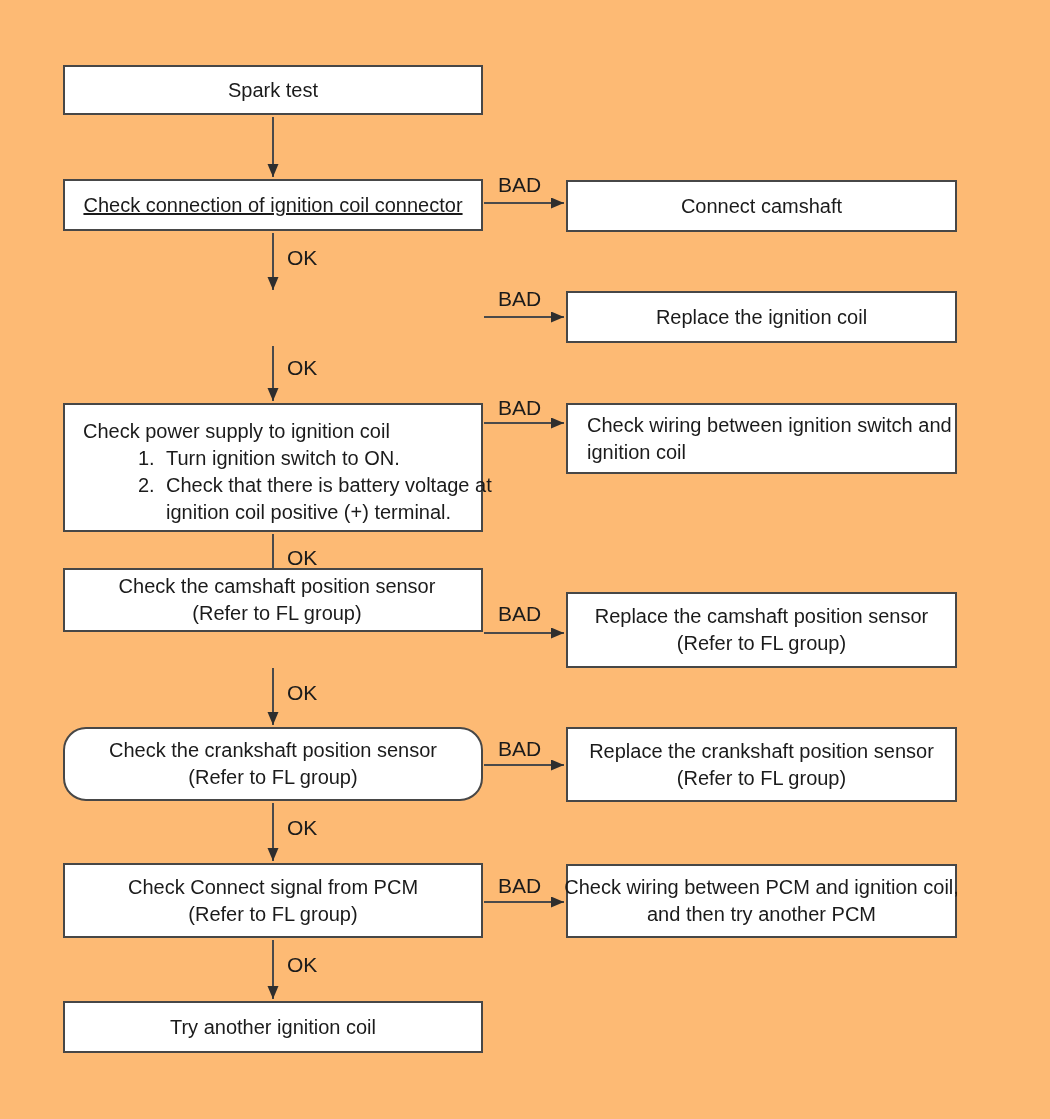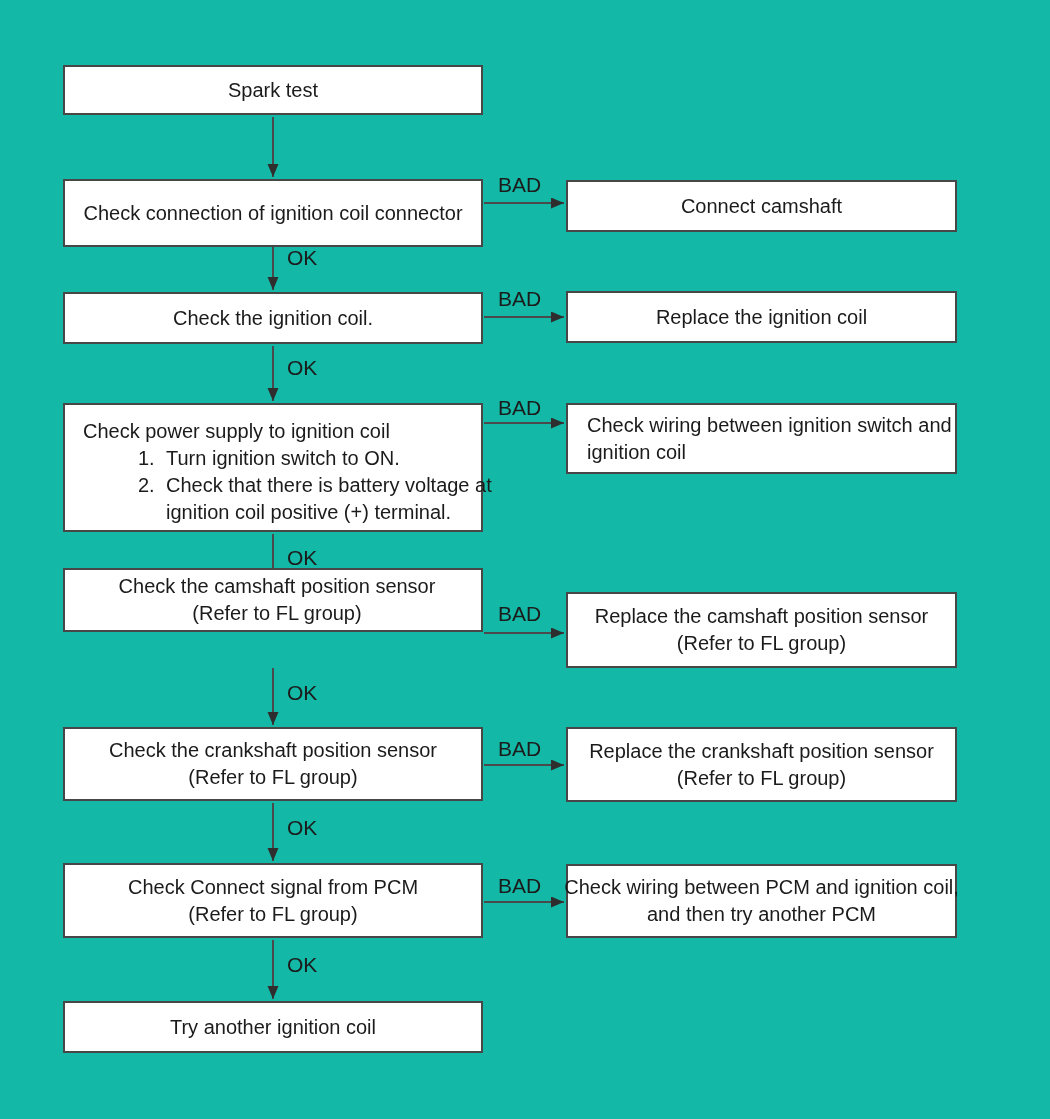--- a/index.html
+++ b/index.html
@@ -4,21 +4,21 @@
 <style>
   html, body {
     margin: 0;
     padding: 0;
     background: #ffffff;
   }
   .canvas {
     position: relative;
     width: 1050px;
     height: 1119px;
-    background: #14b8a6;
+    background: #fdba74;
     font-family: "Liberation Sans", "DejaVu Sans", sans-serif;
     color: #1b1b1b;
     overflow: hidden;
   }
   svg.arrows {
     position: absolute;
     left: 0;
     top: 0;
     width: 1050px;
     height: 1119px;
@@ -34,26 +34,26 @@
     justify-content: center;
     text-align: center;
     font-size: 20px;
     line-height: 27px;
   }
   .node span.line { display: block; white-space: nowrap; }
   .left-col  { left: 63px;  width: 420px; }
   .right-col { left: 566px; width: 391px; }
 
   #n-spark        { top: 65px;   height: 50px; }
-  #n-conn         { top: 179px;  height: 68px; }
+  #n-conn         { top: 179px;  height: 52px; text-decoration: underline; }
   #n-coil         { top: 292px;  height: 52px; }
   #n-power        { top: 403px;  height: 129px; align-items: flex-start; justify-content: flex-start;
                     text-align: left; padding: 13px 8px 0 18px; }
   #n-cam          { top: 568px;  height: 64px; padding-left: 8px; }
-  #n-crank        { top: 727px;  height: 74px; }
+  #n-crank        { top: 727px;  height: 74px; border-radius: 23px; }
   #n-pcm          { top: 863px;  height: 75px; }
   #n-try          { top: 1001px; height: 52px; }
 
   #n-secure        { top: 180px; height: 52px; }
   #n-replace-coil  { top: 291px; height: 52px; }
   #n-wiring-switch { top: 403px; height: 71px; align-items: flex-start; text-align: left; padding-left: 19px; }
   #n-replace-cam   { top: 592px; height: 76px; }
   #n-replace-crank { top: 727px; height: 75px; }
   #n-wiring-pcm    { top: 864px; height: 74px; }
 
@@ -101,23 +101,20 @@
   </svg>
 
   <div class="node left-col" id="n-spark">
     <span class="line">Spark test</span>
   </div>
 
   <div class="node left-col" id="n-conn">
     <span class="line">Check connection of ignition coil connector</span>
   </div>
 
-  <div class="node left-col" id="n-coil">
-    <span class="line">Check the ignition coil.</span>
-  </div>
 
   <div class="node left-col" id="n-power">
     <div>Check power supply to ignition coil</div>
     <div class="step">
       <span class="num">1.</span>
       <span class="step-text">Turn ignition switch to ON.</span>
     </div>
     <div class="step">
       <span class="num">2.</span>
       <span class="step-text">Check that there is battery voltage at ignition coil positive (+) terminal.</span>

